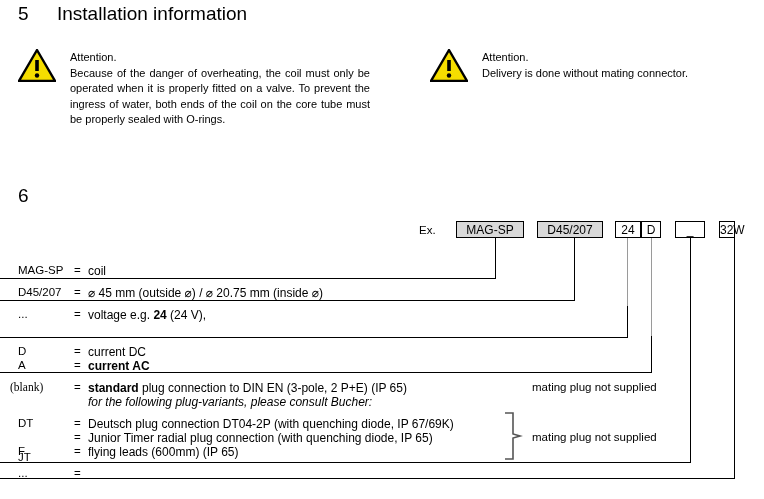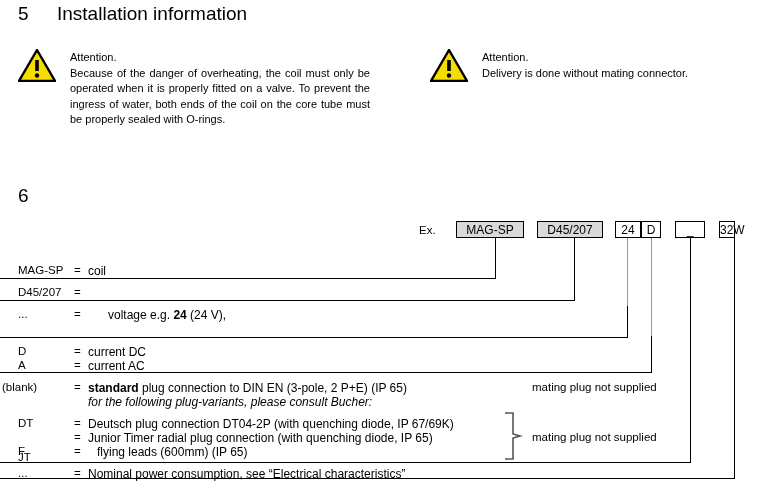--- a/index.html
+++ b/index.html
@@ -103,57 +103,57 @@
 
   <div class="ln v" style="left:734px;top:238px;height:241px;"></div>
   <div class="ln h" style="left:0px;top:478px;width:735px;"></div>
 
   <div class="lg-key" style="left:18px;top:264px;">MAG-SP</div>
   <div class="lg-eq" style="left:74px;top:264px;">=</div>
   <div class="lg-val" style="left:88px;top:264px;">coil</div>
 
   <div class="lg-key" style="left:18px;top:286px;">D45/207</div>
   <div class="lg-eq" style="left:74px;top:286px;">=</div>
+  <div class="lg-val" style="left:88px;top:286px;">⌀ 45 mm (outside ⌀) / ⌀ 20.75 mm (inside ⌀)</div>
 
   <div class="lg-key" style="left:18px;top:308px;">...</div>
   <div class="lg-eq" style="left:74px;top:308px;">=</div>
-  <div class="lg-val" style="left:88px;top:308px;margin-left:20px;">
+  <div class="lg-val" style="left:88px;top:308px;">
     <span>voltage e.g.&nbsp;</span><span class="b">24</span><span>&nbsp;(24 V),</span>
   </div>
 
   <div class="lg-key" style="left:18px;top:345px;">D</div>
   <div class="lg-eq" style="left:74px;top:345px;">=</div>
   <div class="lg-val" style="left:88px;top:345px;">current  DC</div>
 
   <div class="lg-key" style="left:18px;top:359px;">A</div>
   <div class="lg-eq" style="left:74px;top:359px;">=</div>
-  <div class="lg-val" style="left:88px;top:359px;">current  AC</div>
+  <div class="lg-val" style="left:88px;top:359px;font-weight:bold;">current  AC</div>
 
-  <div class="lg-key" style="left:2px;top:381px;">(blank)</div>
+  <div class="lg-key" style="left:10px;top:381px;font-family:Liberation Serif, serif;">(blank)</div>
   <div class="lg-eq" style="left:74px;top:381px;">=</div>
   <div class="lg-val" style="left:88px;top:381px;">
     <span class="b">standard</span><span>&nbsp;plug connection to DIN EN (3-pole, 2 P+E) (IP 65)</span>
   </div>
   <div class="lg-val ital" style="left:88px;top:395px;">for the following plug-variants, please consult Bucher:</div>
 
   <div class="lg-key" style="left:18px;top:417px;">DT</div>
   <div class="lg-eq" style="left:74px;top:417px;">=</div>
   <div class="lg-val" style="left:88px;top:417px;">Deutsch plug connection DT04-2P (with quenching diode, IP 67/69K)</div>
 
   <div class="lg-key" style="left:18px;top:451px;">JT</div>
   <div class="lg-eq" style="left:74px;top:431px;">=</div>
   <div class="lg-val" style="left:88px;top:431px;">Junior Timer radial plug connection (with quenching diode, IP 65)</div>
 
   <div class="lg-key" style="left:18px;top:445px;">F</div>
   <div class="lg-eq" style="left:74px;top:445px;">=</div>
-  <div class="lg-val" style="left:88px;top:445px;margin-left:9px;">flying leads (600mm) (IP 65)</div>
+  <div class="lg-val" style="left:88px;top:445px;">flying leads (600mm) (IP 65)</div>
 
   <div class="lg-key" style="left:18px;top:467px;">...</div>
   <div class="lg-eq" style="left:74px;top:467px;">=</div>
-  <div class="lg-val" style="left:88px;top:467px;">Nominal power consumption, see “Electrical characteristics”</div>
 
   <div class="note" style="left:532px;top:381px;">mating plug not supplied</div>
   <div class="note" style="left:532px;top:431px;">mating plug not supplied</div>
 
   <svg class="brace" style="left:501px;top:412px;width:22px;height:48px;" viewBox="0 0 22 48">
     <path d="M4,1 L12,1 L12,22 L19,24 L12,26 L12,47 L4,47" fill="none" stroke="#555555" stroke-width="1.6" stroke-linejoin="miter"></path>
   </svg>
 
 </div>
 

